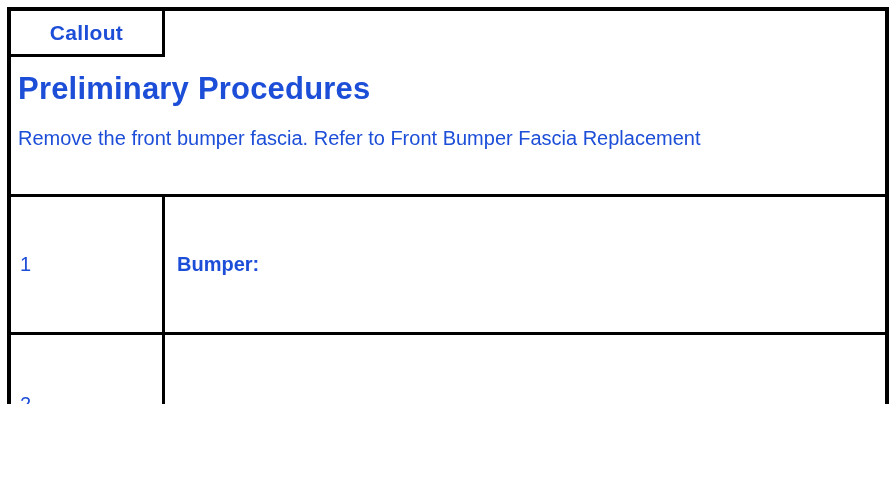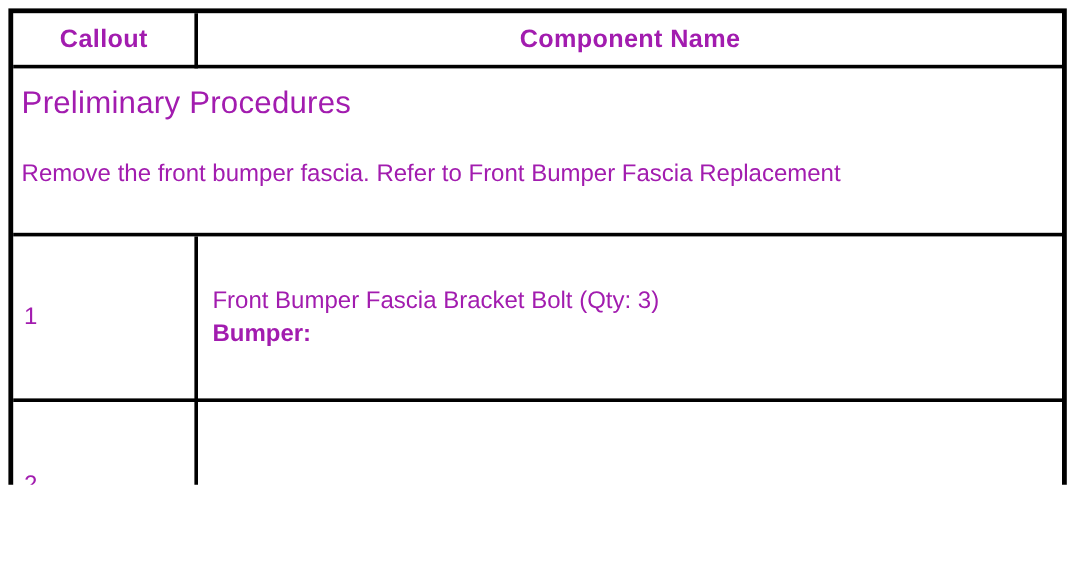--- a/index.html
+++ b/index.html
@@ -6,21 +6,21 @@
     margin: 0;
     padding: 0;
     background: #ffffff;
   }
   .page {
     position: relative;
     width: 896px;
     height: 404px;
     background: #ffffff;
     font-family: "Liberation Sans", "DejaVu Sans", sans-serif;
-    color: #a21caf;
+    color: #1d4ed8;
     -webkit-font-smoothing: none;
   }
   .doc-table {
     position: absolute;
     left: 7px;
     top: 7px;
     width: 882px;
     height: 470px;
     box-sizing: border-box;
     border: 4px solid #000000;
@@ -43,27 +43,27 @@
     font-weight: bold;
     font-size: 21px;
     letter-spacing: 0.3px;
   }
 
   .prelim-cell {
     grid-column: 1 / 3;
     padding: 14px 10px 0 7px;
   }
   .prelim-title {
-    font-size: 26px;
-    font-weight: normal;
+    font-size: 31px;
+    font-weight: bold;
     letter-spacing: 0.2px;
     line-height: 1.15;
   }
   .prelim-body {
-    margin-top: 31px;
+    margin-top: 18px;
     font-size: 20px;
     line-height: 1.3;
     white-space: nowrap;
   }
 
   .callout-cell {
     display: flex;
     align-items: center;
     padding-left: 9px;
     font-size: 20px;
@@ -80,34 +80,30 @@
 </style>
 </head>
 <body>
 
 <div class="page">
   <div class="doc-table">
 
     <div class="cell header-cell rule-bottom rule-right">
       <span>Callout</span>
     </div>
-    <div class="cell header-cell rule-bottom">
-      <span>Component Name</span>
-    </div>
 
     <div class="cell prelim-cell rule-bottom">
       <div class="prelim-title">Preliminary Procedures</div>
       <div class="prelim-body">Remove the front bumper fascia. Refer to Front Bumper Fascia Replacement</div>
     </div>
 
     <div class="cell callout-cell rule-bottom rule-right">
       <span>1</span>
     </div>
     <div class="cell component-cell rule-bottom">
-      <div>Front Bumper Fascia Bracket Bolt (Qty: 3)</div>
       <div class="bold-line">Bumper:</div>
     </div>
 
     <div class="cell callout-cell rule-right">
       <span>2</span>
     </div>
 
   </div>
 </div>
 

